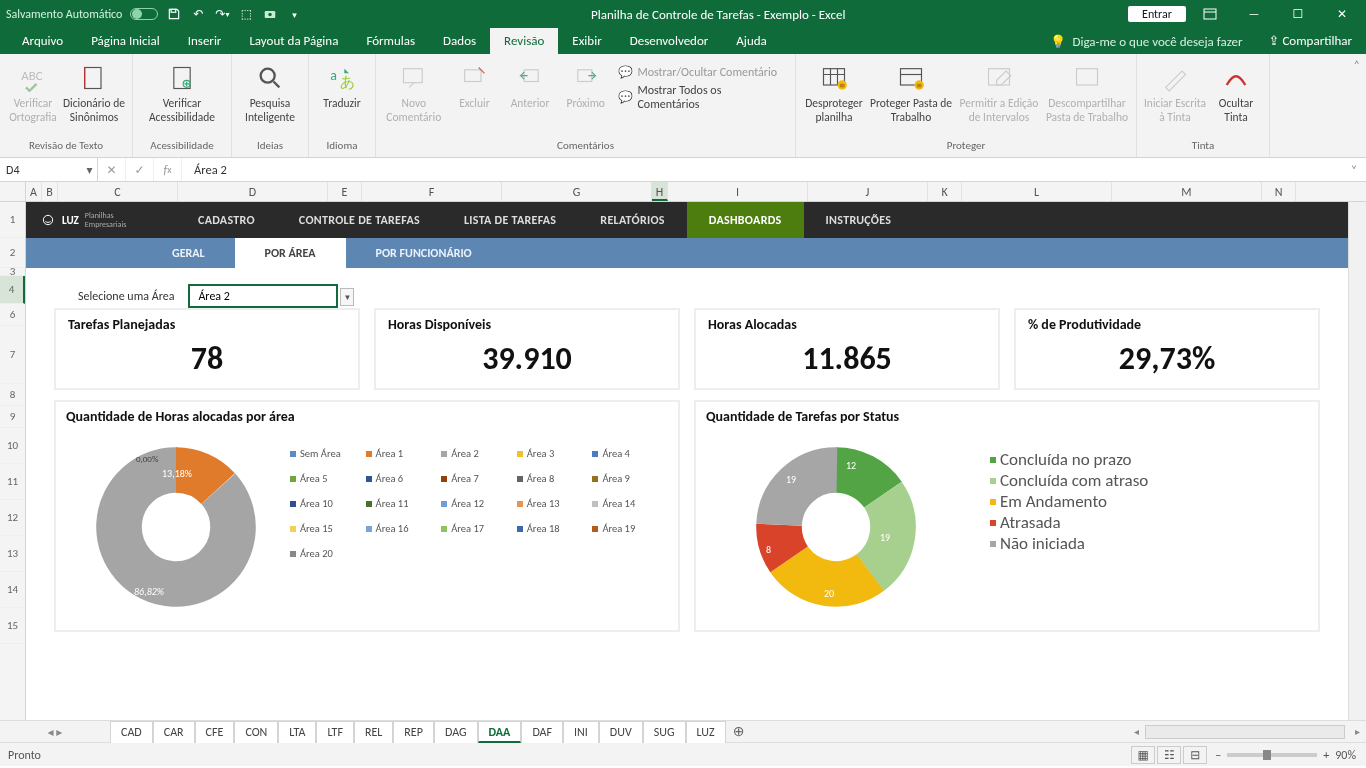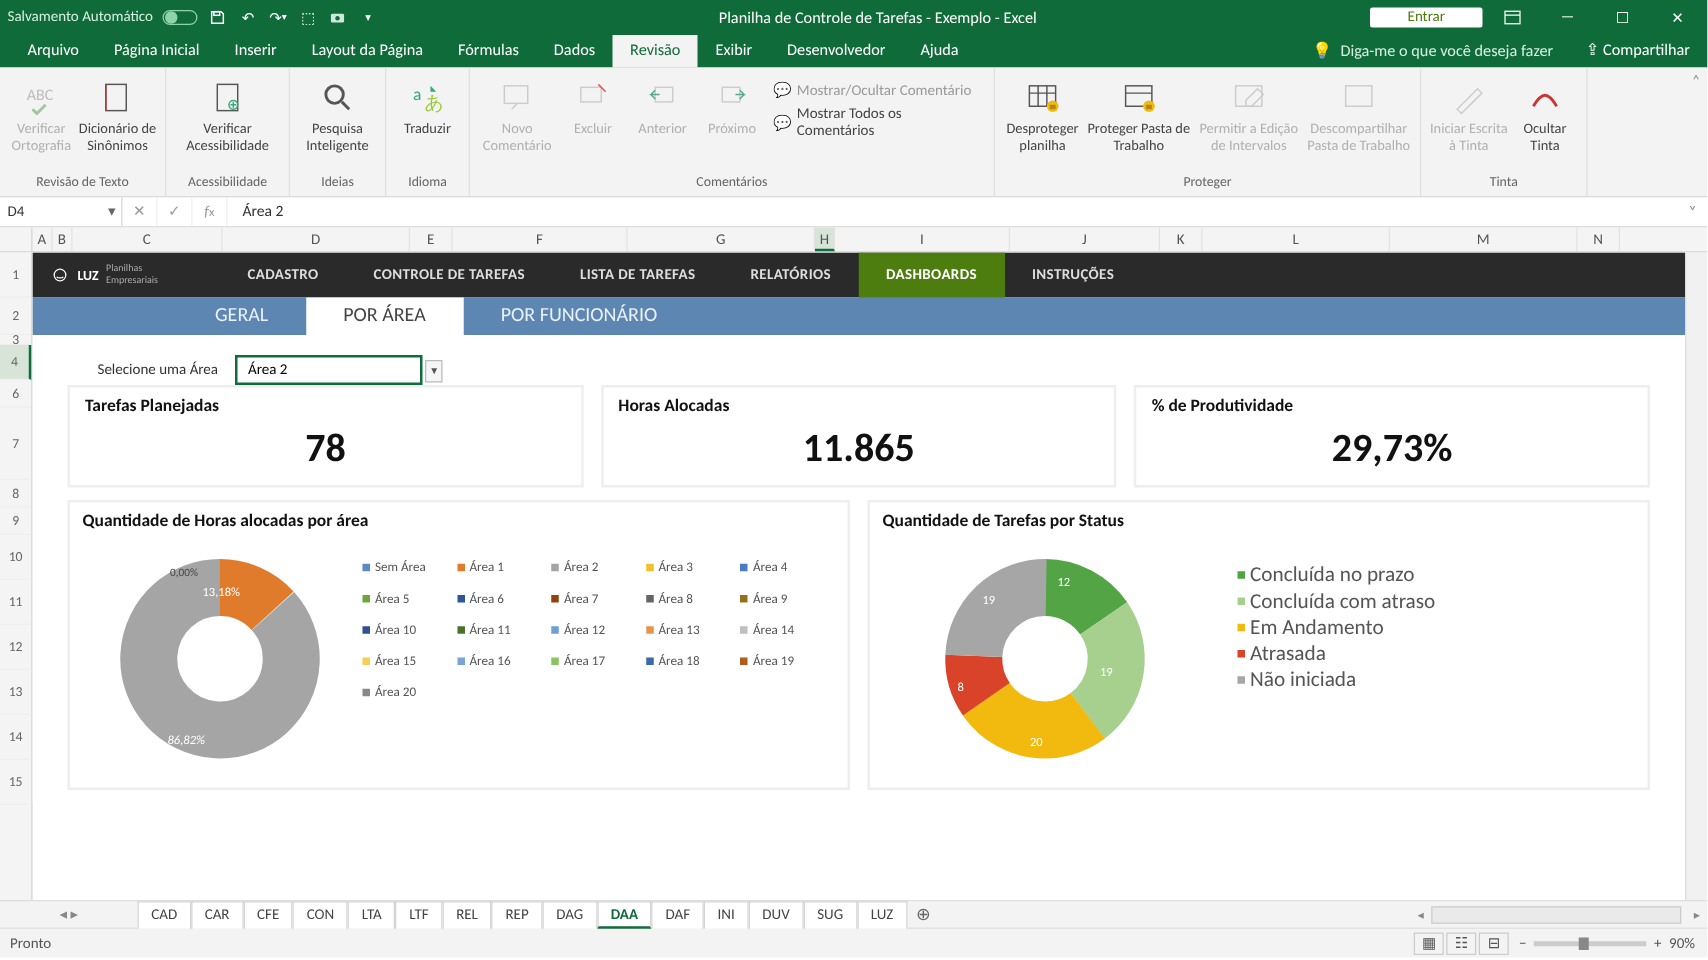--- a/index.html
+++ b/index.html
@@ -7,21 +7,21 @@
 
   
   .titlebar { height: 28px; background: #0f6b3a; display: flex; align-items: center; color: #fff; }
   .titlebar .left { display: flex; align-items: center; gap: 8px; padding: 0 6px; }
   .titlebar .label-autosave { font-size: 12px; color: #d6efe1; }
   .toggle { width: 28px; height: 12px; border: 1px solid #8fd3ad; border-radius: 7px; position: relative; }
   .toggle::after { content:""; width:10px; height:10px; border-radius:50%; background:#8fd3ad; position:absolute; left:1px; top:0px; }
   .tb-icon { width:16px; height:16px; display:flex; align-items:center; justify-content:center; color:#fff; }
   .titlecenter { flex: 1; text-align: center; font-size: 13px; color: #fff; }
   .titlebar .right { display:flex; align-items:center; gap:4px; padding-right: 4px; }
-  .entrar-btn { background:#fff; color:#4d7c0f; padding: 1px 30px; font-size: 12px; border-radius:2px; }
+  .entrar-btn { background:#fff; color:#0f172a; padding: 1px 14px; font-size: 12px; border-radius:2px; }
   .winbtn { width: 40px; height:28px; display:flex; align-items:center; justify-content:center; color:#fff; }
 
   
   .menutabs { height: 26px; background:#0f6b3a; display:flex; align-items:flex-end; color:#fff; padding-left: 8px; }
   .menutab { padding: 0 14px; height: 26px; line-height: 26px; font-size: 13px; color:#fff; cursor:pointer; }
   .menutab.active { background:#f3f3f3; color:#0f6b3a; }
   .menutabs .spacer { flex:1; }
   .tellme { display:flex; align-items:center; gap:6px; color:#d6efe1; font-size:13px; padding: 0 12px; height:26px;}
   .share { color:#fff; font-size: 13px; padding: 0 14px; height:26px; line-height:26px;}
 
@@ -60,21 +60,21 @@
   .rownum { height: 22px; border-bottom:1px solid #eee; font-size:11px; color:#666; text-align:center; line-height:22px;}
   .rownum.sel { background:#d7e4d7; border-right:2px solid #106c3b;}
   .content { flex:1; position:relative; overflow:hidden; }
 
   .dash-nav { height: 36px; background:#2a2a2a; display:flex; align-items:center; color:#ccc;}
   .dash-logo { width: 130px; display:flex; align-items:center; gap:6px; padding-left:14px; color:#fff; font-size:11px;}
   .dash-nav-item { padding: 0 22px; font-size: 12px; font-weight:bold; height: 36px; line-height:36px; color:#ddd; letter-spacing:.3px;}
   .dash-nav-item.active { background:#4d7c0f; color:#fff;}
 
   .subnav { height: 30px; background:#5d86b3; display:flex; align-items:center; color:#fff;}
-  .subnav-item { padding: 0 30px; font-size:16px; font-weight:normal; height:30px; line-height:30px; color:#eaf1f8;}
+  .subnav-item { padding: 0 30px; font-size:12px; font-weight:bold; height:30px; line-height:30px; color:#eaf1f8;}
   .subnav-item.active { background:#fff; color:#444;}
 
   
   .dashbody { padding: 10px 28px; background:#fff;}
   .selector-row { display:flex; align-items:center; gap:14px; margin: 6px 0 0 24px;}
   .selector-row label { font-size:12px; color:#333; }
   .areacell { border:2px solid #106c3b; height:24px; width:150px; display:flex; align-items:center; padding-left:8px; font-size:12px; background:#fff; position:relative;}
   .areacell .dd2 { position:absolute; right:-18px; top:2px; border:1px solid #bbb; width:14px; height:18px; display:flex; align-items:center; justify-content:center; font-size:8px; color:#555; background:#f6f6f6;}
 
   .kpirow { display:flex; gap: 14px; }
@@ -452,20 +452,24 @@
         <div class="areacell">
           <span>Área 2</span>
           <div class="dd2">▼</div>
         </div>
       </div>
 
       <div class="kpirow" id="kpirow">
           <div class="kpi">
             <div class="kpi-title">Tarefas Planejadas</div>
             <div class="kpi-value">78</div>
+          </div>
+          <div class="kpi">
+            <div class="kpi-title">Horas Disponíveis</div>
+            <div class="kpi-value">39.910</div>
           </div>
           <div class="kpi">
             <div class="kpi-title">Horas Alocadas</div>
             <div class="kpi-value">11.865</div>
           </div>
           <div class="kpi">
             <div class="kpi-title">% de Produtividade</div>
             <div class="kpi-value">29,73%</div>
           </div>
         </div>

